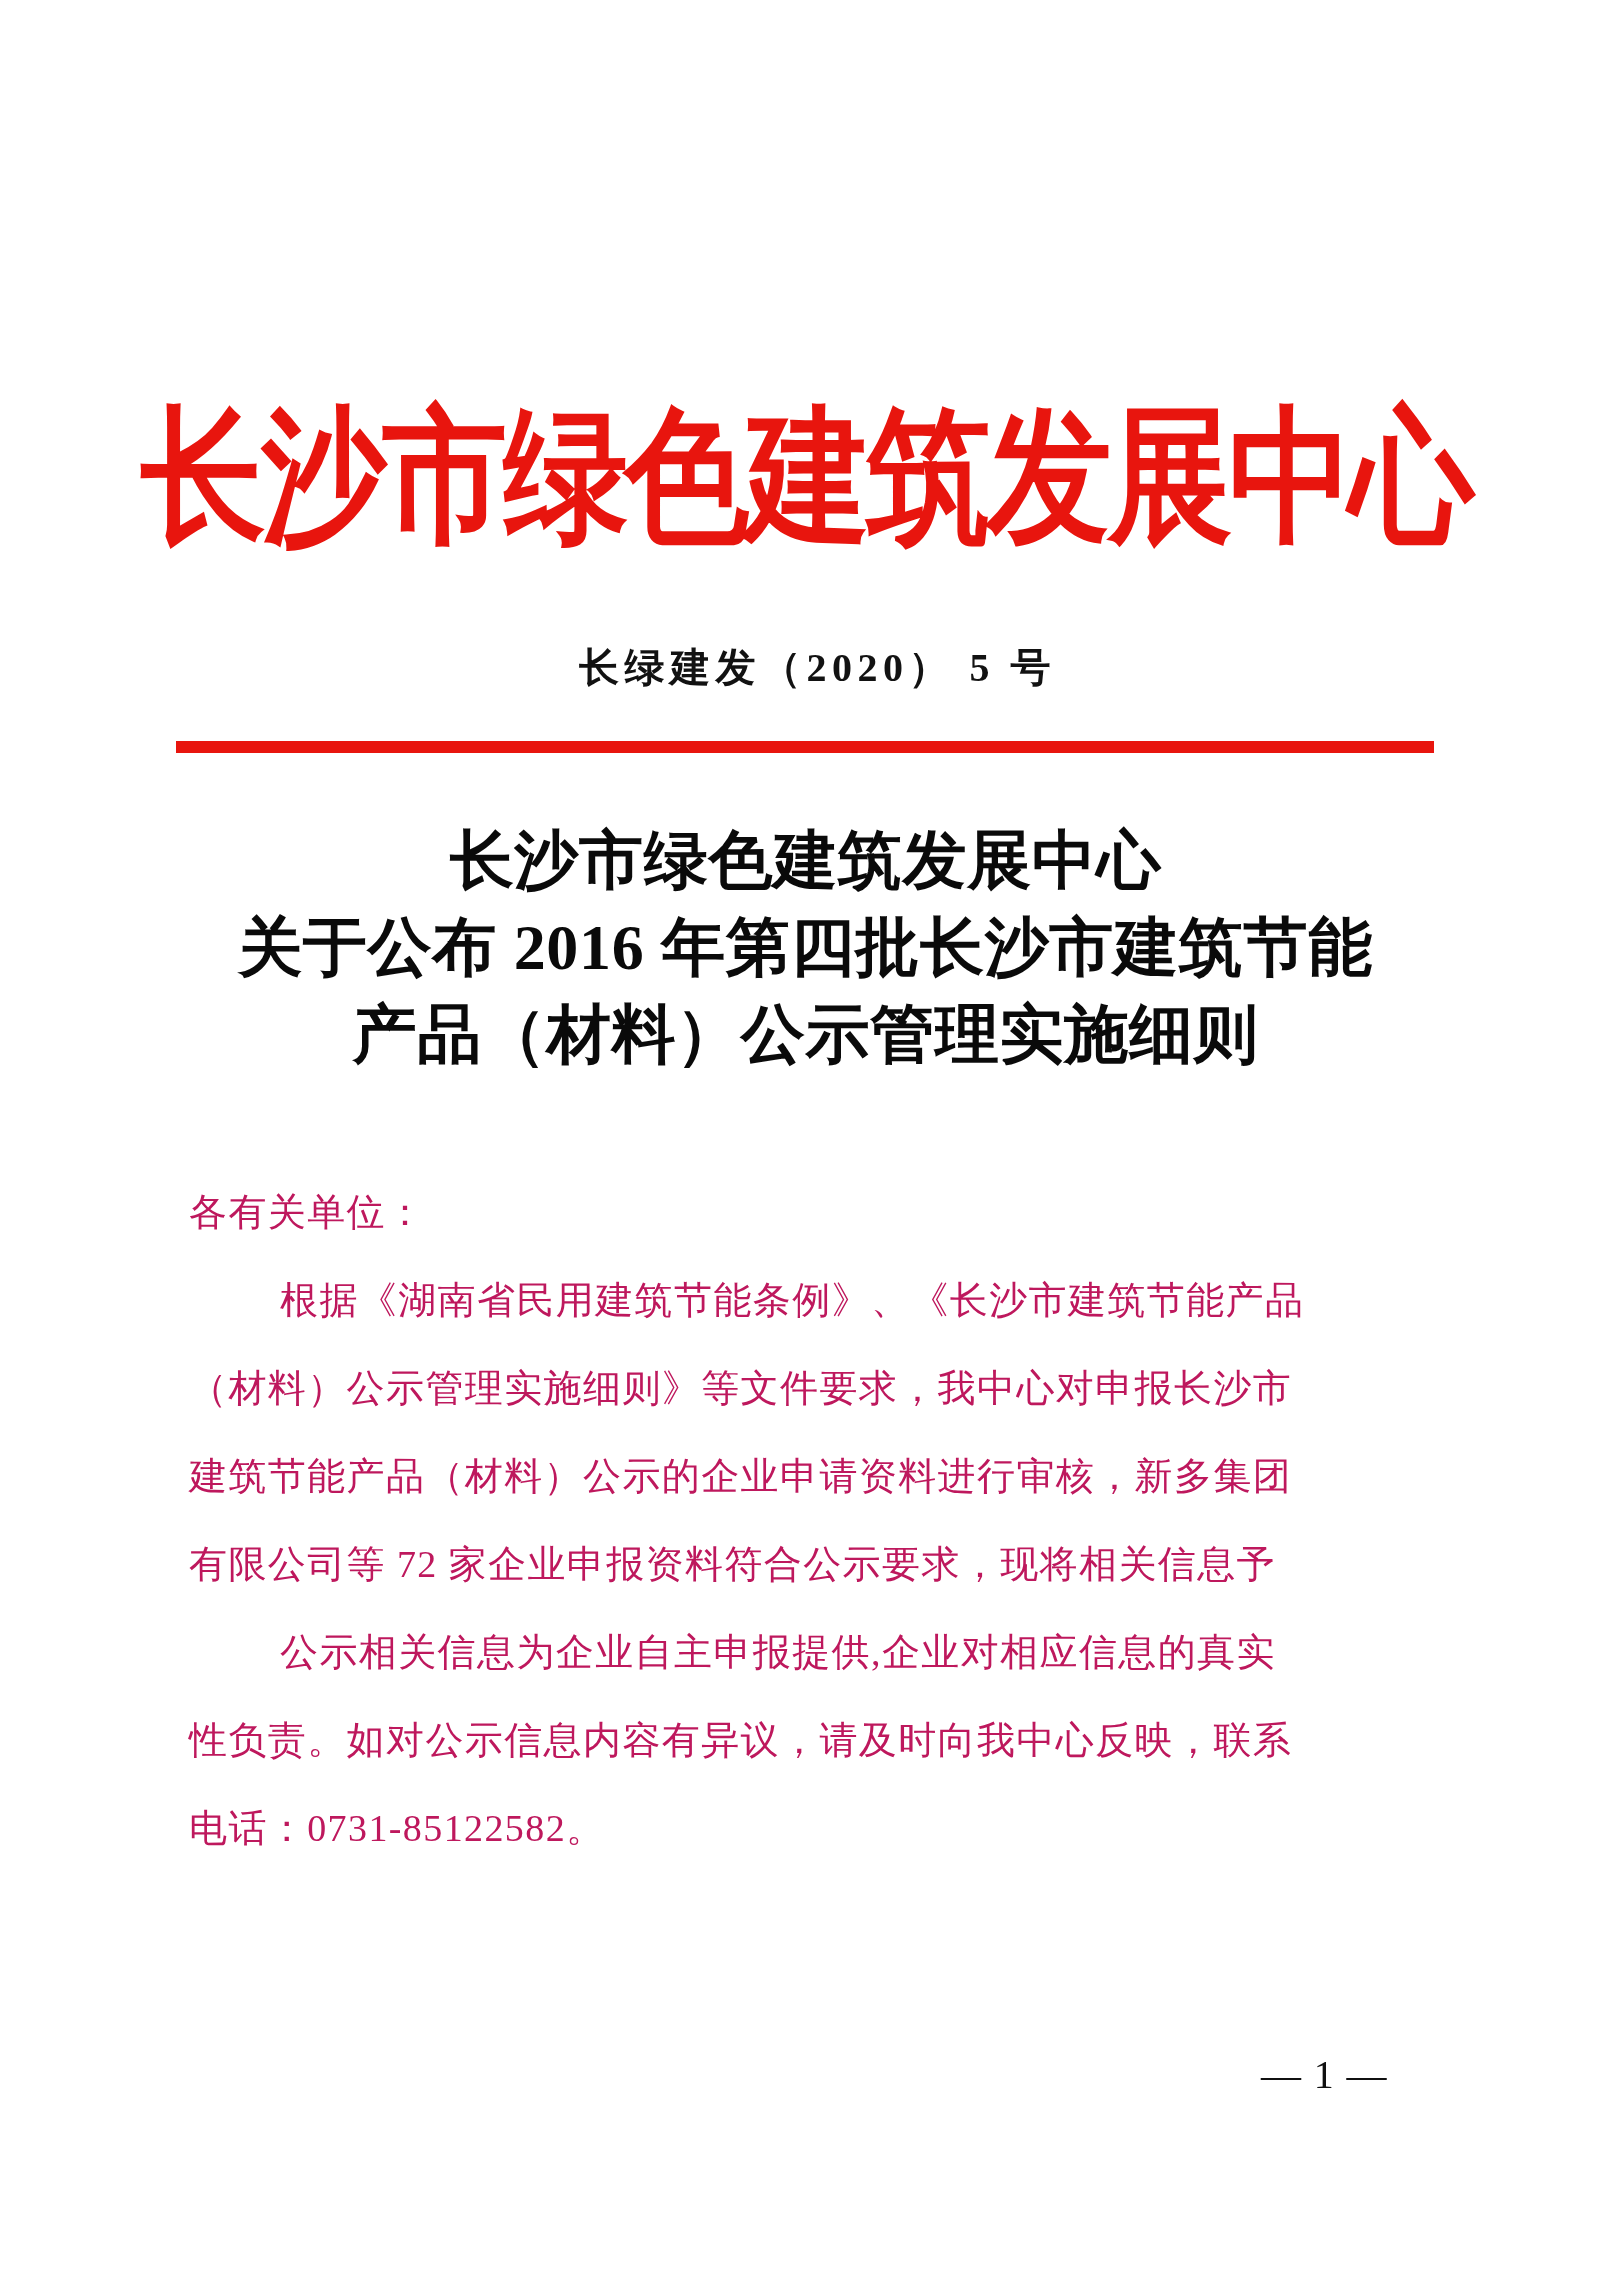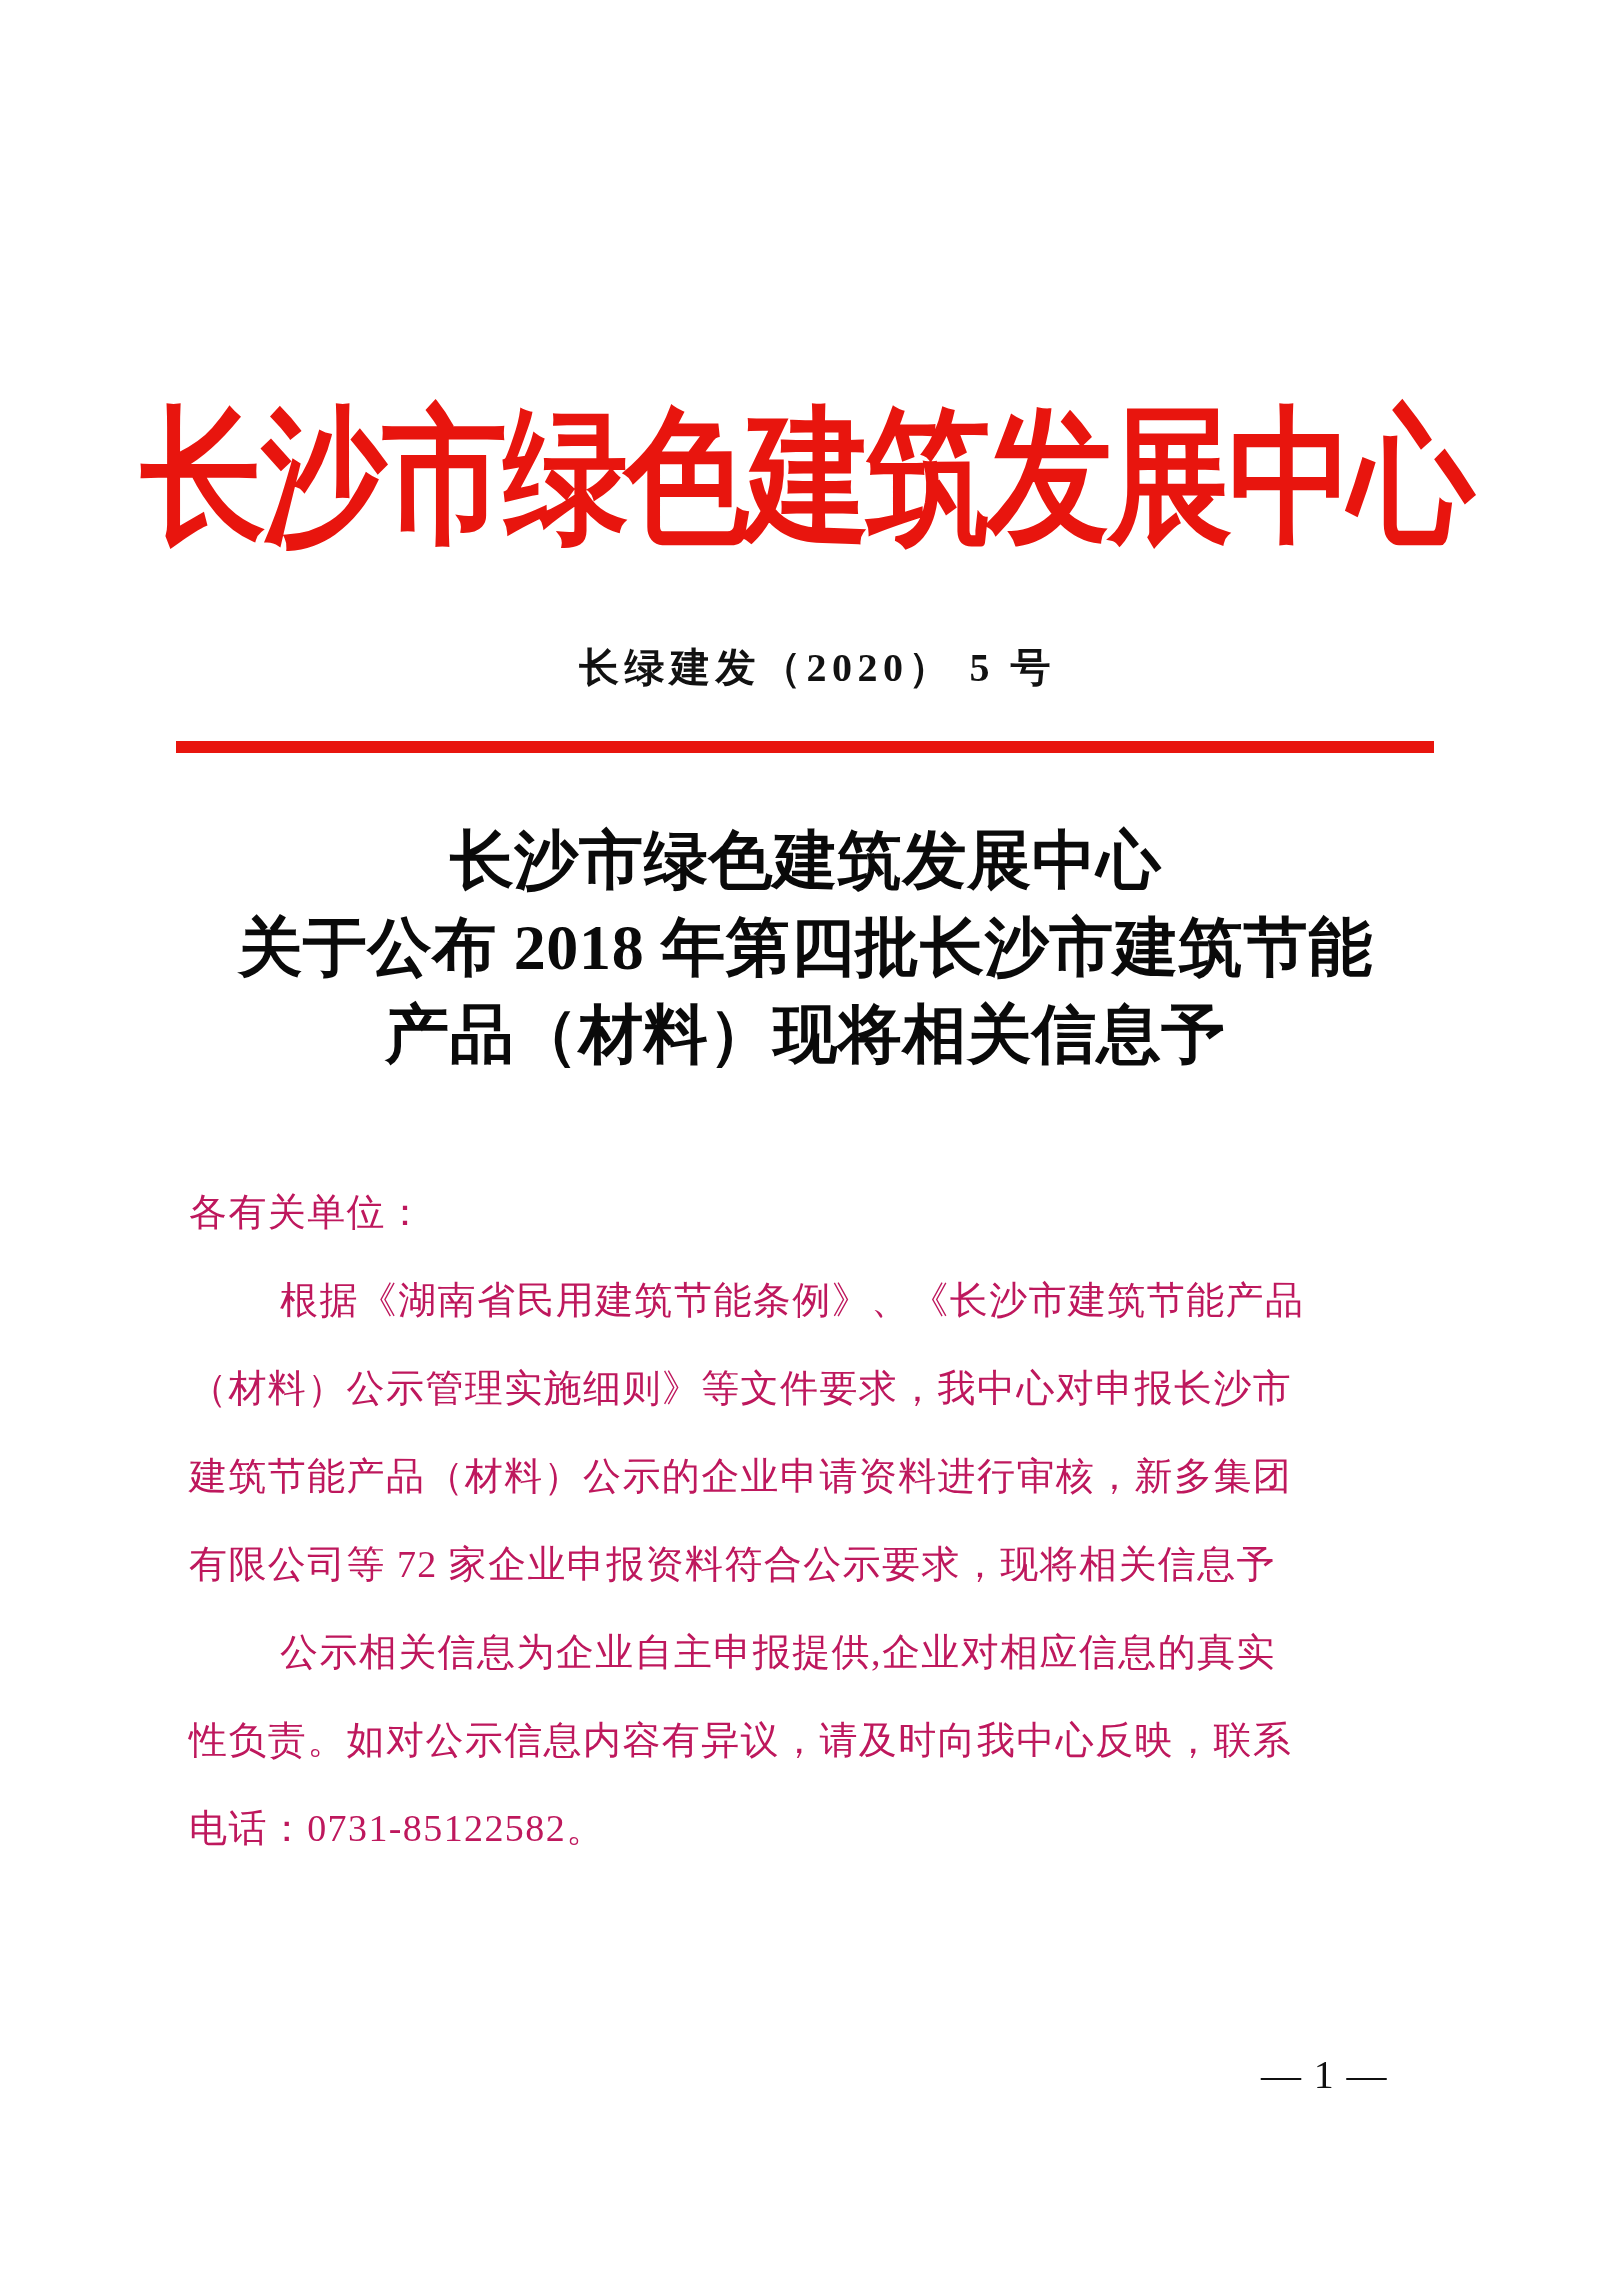--- a/index.html
+++ b/index.html
@@ -106,22 +106,22 @@
 <div class="page">
 
   <div class="letterhead-title">长沙市绿色建筑发展中心</div>
 
   <div class="doc-number">长绿建发（2020） 5 号</div>
 
   <div class="red-divider"></div>
 
   <div class="doc-title">
     <div class="t-line">长沙市绿色建筑发展中心</div>
-    <div class="t-line">关于公布 2018 年第四批长沙市建筑节能</div>
-    <div class="t-line">产品（材料）现将相关信息予</div>
+    <div class="t-line">关于公布 2016 年第四批长沙市建筑节能</div>
+    <div class="t-line">产品（材料）公示管理实施细则</div>
   </div>
 
   <div class="body-text">
     <div class="body-line">各有关单位：</div>
 
     <div class="body-line indent">根据《湖南省民用建筑节能条例》、《长沙市建筑节能产品</div>
     <div class="body-line">（材料）公示管理实施细则》等文件要求，我中心对申报长沙市</div>
     <div class="body-line">建筑节能产品（材料）公示的企业申请资料进行审核，新多集团</div>
     <div class="body-line">有限公司等 72 家企业申报资料符合公示要求，现将相关信息予</div>
 

